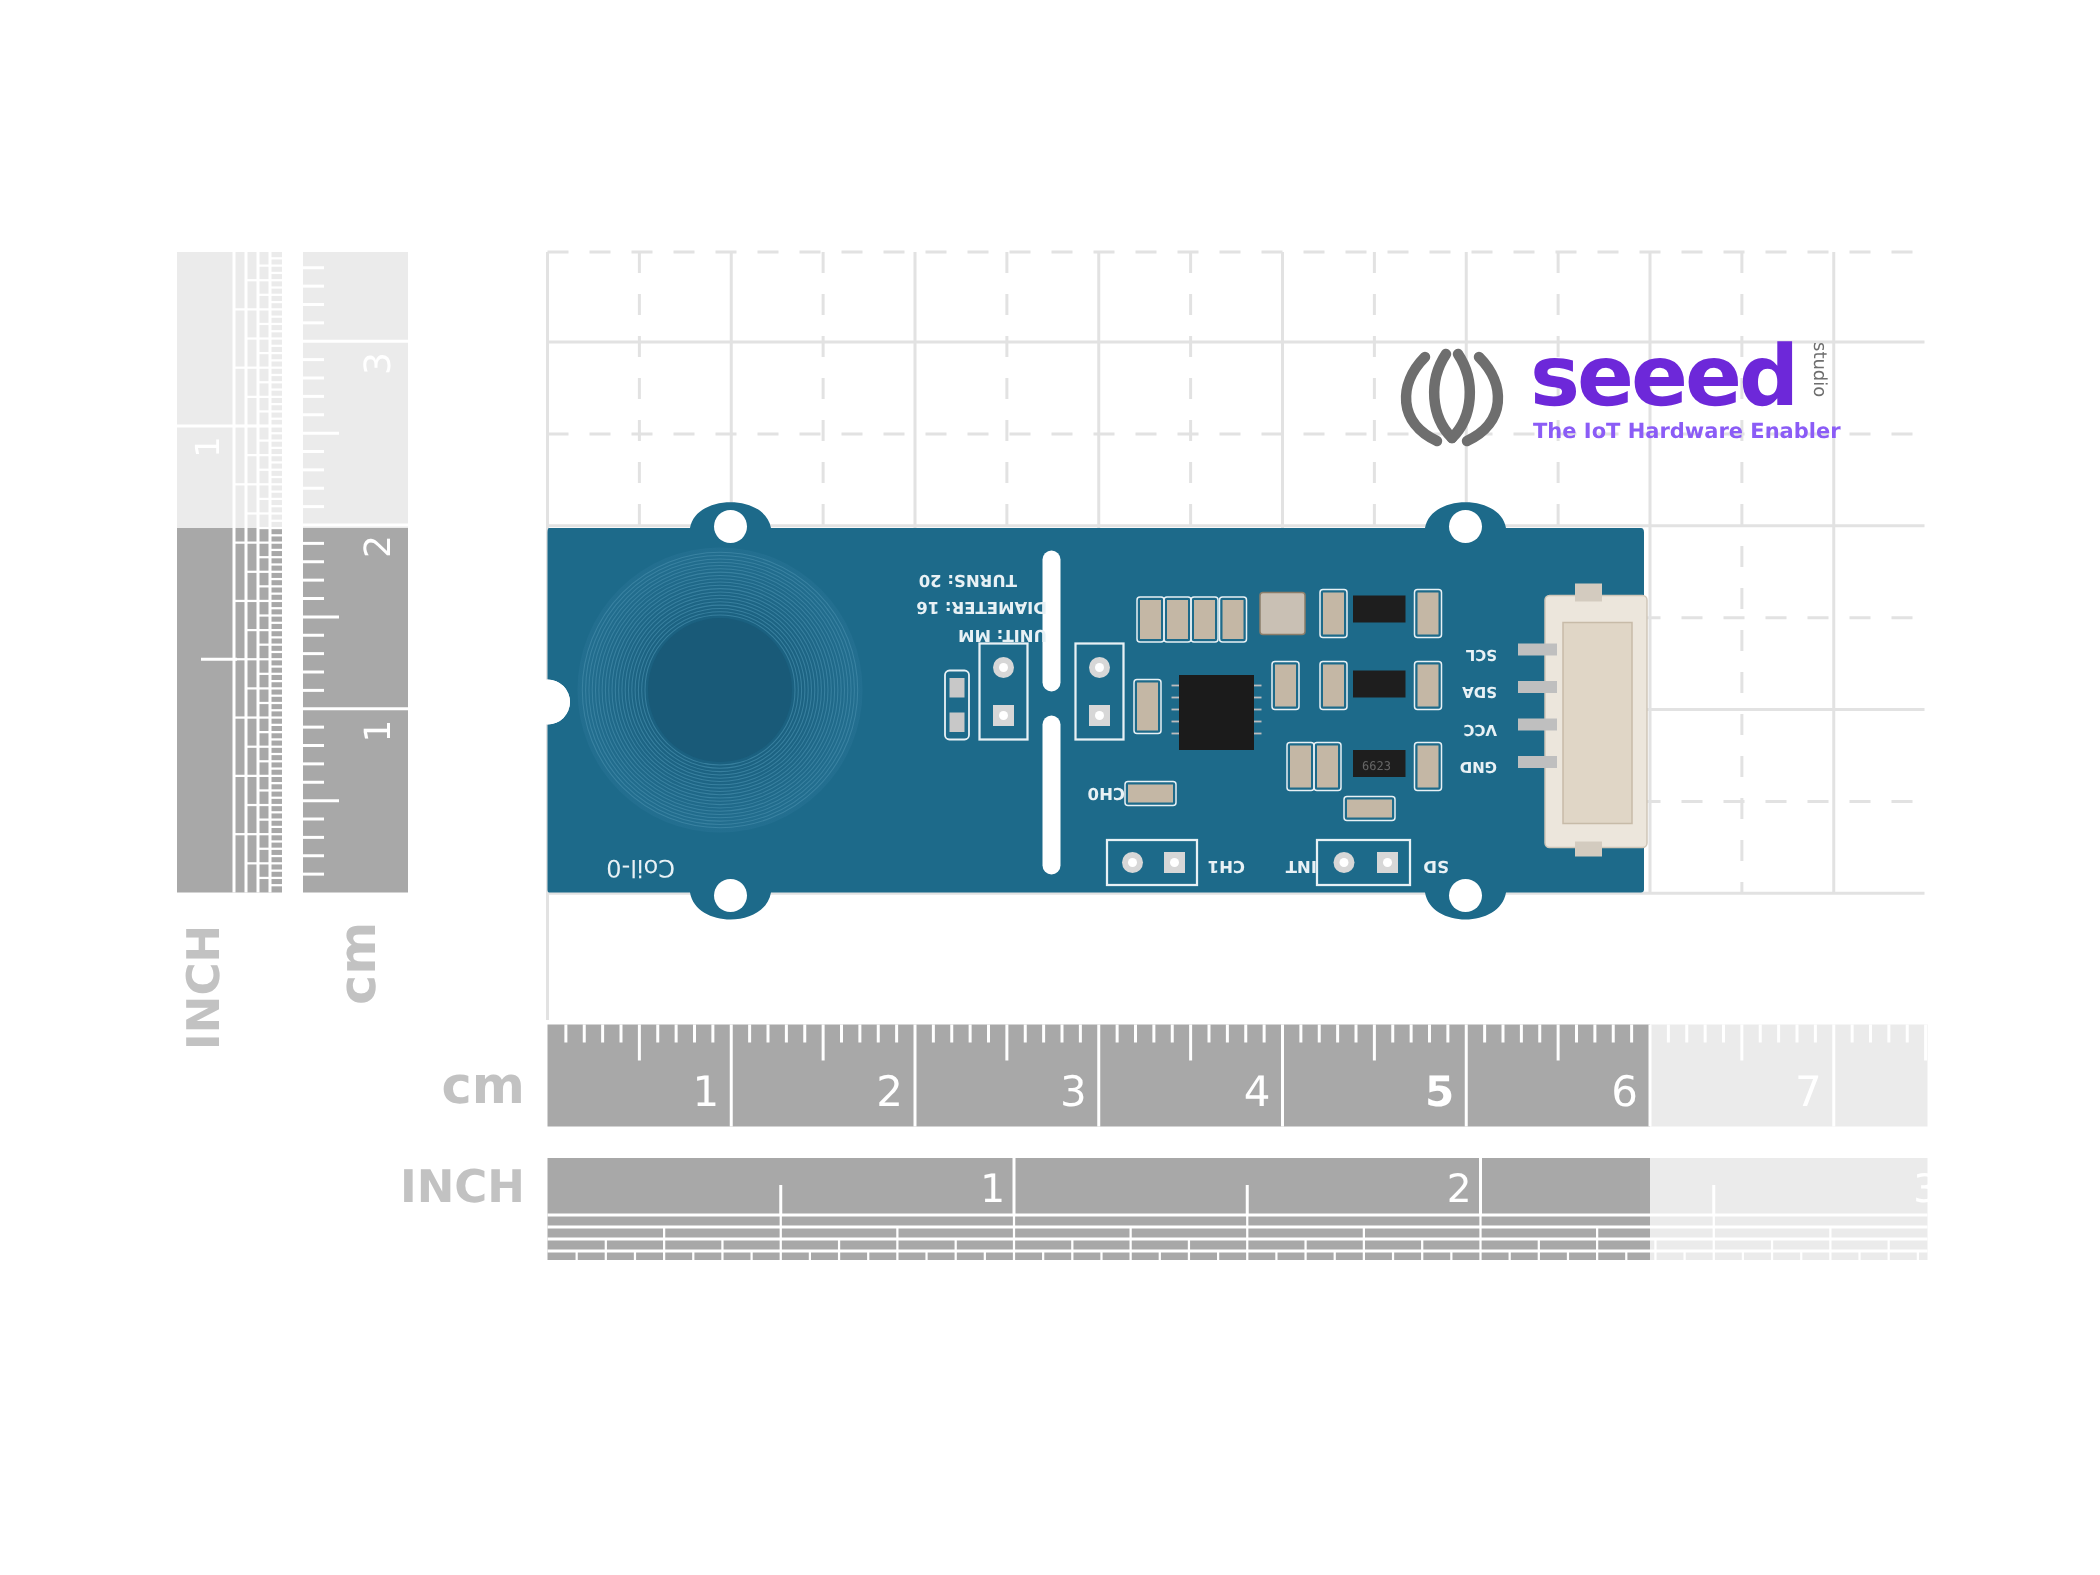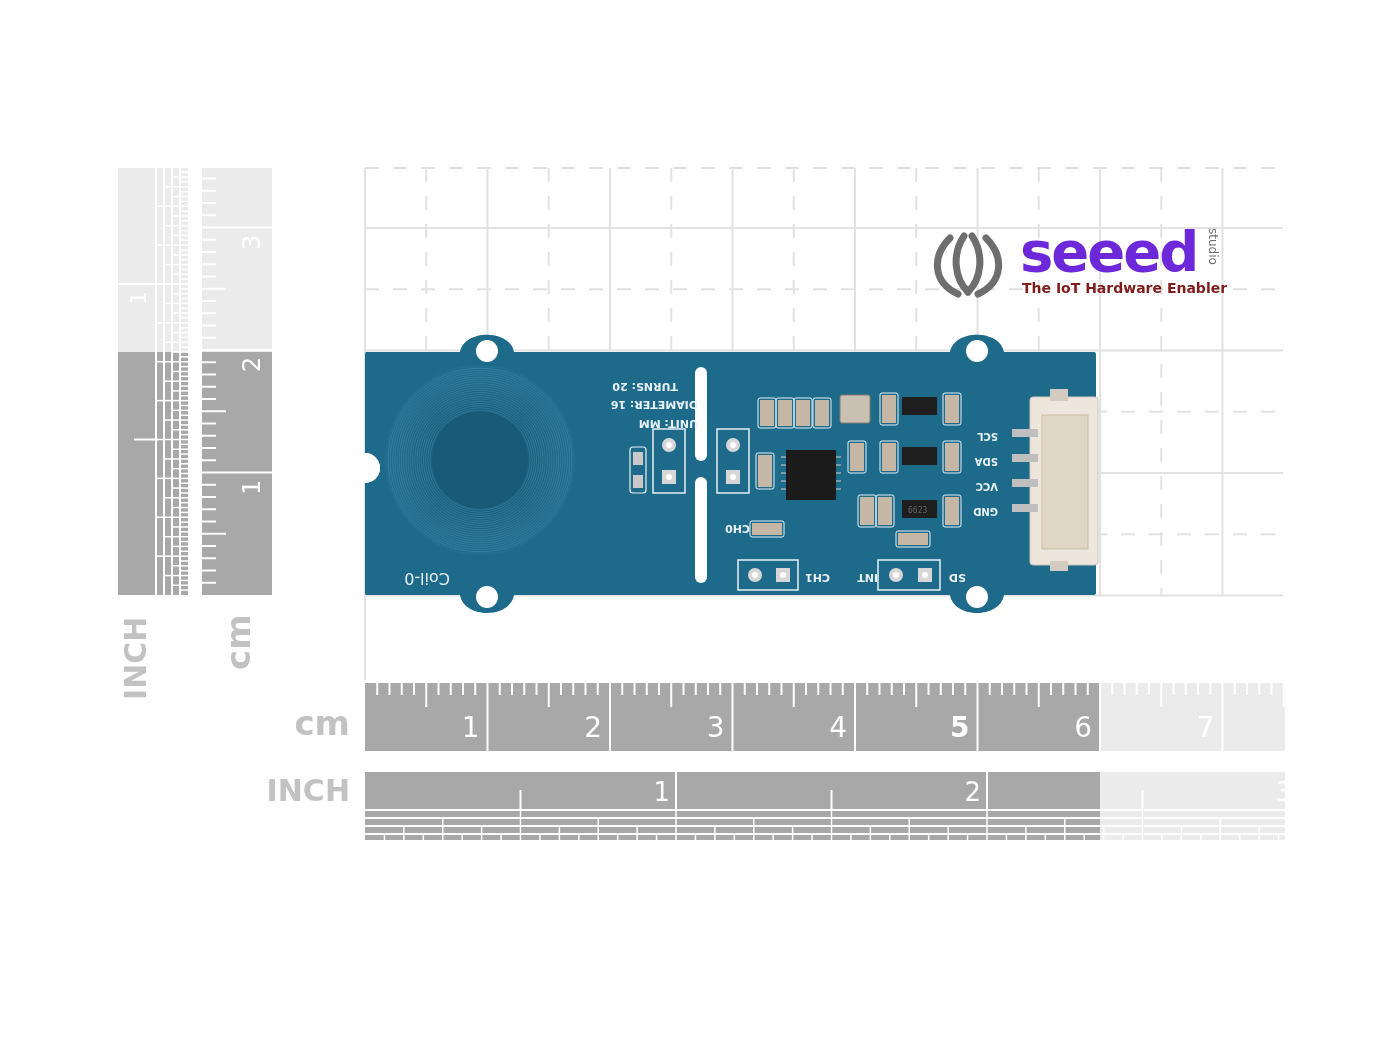--- a/index.html
+++ b/index.html
@@ -42,21 +42,21 @@
   <svg width="80" height="72" style="position:absolute;left:0;top:0">
     <g fill="none" stroke="#6e6e6e" stroke-width="7" stroke-linecap="round">
       <path d="M22 10 C 4 28, 4 54, 30 66"></path>
       <path d="M58 10 C 76 28, 76 54, 50 66"></path>
       <path d="M36 8 C 24 26, 26 50, 40 64"></path>
       <path d="M44 8 C 56 26, 54 50, 40 64"></path>
     </g>
   </svg>
   <div class="abs" style="left:92px;top:-6px;font-size:56px;font-weight:bold;color:#6d28d9;letter-spacing:-2px;line-height:60px;">seeed</div>
   <div class="abs" style="left:278px;top:0px;font-size:12px;color:#6e6e6e;transform:rotate(90deg);transform-origin:0 0;left:292px;">studio</div>
-  <div class="abs" style="left:94px;top:52px;font-size:14px;font-weight:bold;color:#7f1d1d;white-space:nowrap;text-align:center;">The IoT Hardware Enabler</div>
+  <div class="abs" style="left:94px;top:52px;font-size:14px;font-weight:bold;color:#8b5cf6;white-space:nowrap;text-align:center;">The IoT Hardware Enabler</div>
 </div>
 
 <svg class="abs" style="left:360px;top:325px" width="745" height="300">
   <defs>
     <radialGradient id="coilg" cx="50%" cy="50%" r="50%">
       <stop offset="45%" stop-color="#1a5f7e"></stop>
       <stop offset="100%" stop-color="#236f90"></stop>
     </radialGradient>
   </defs>
 

